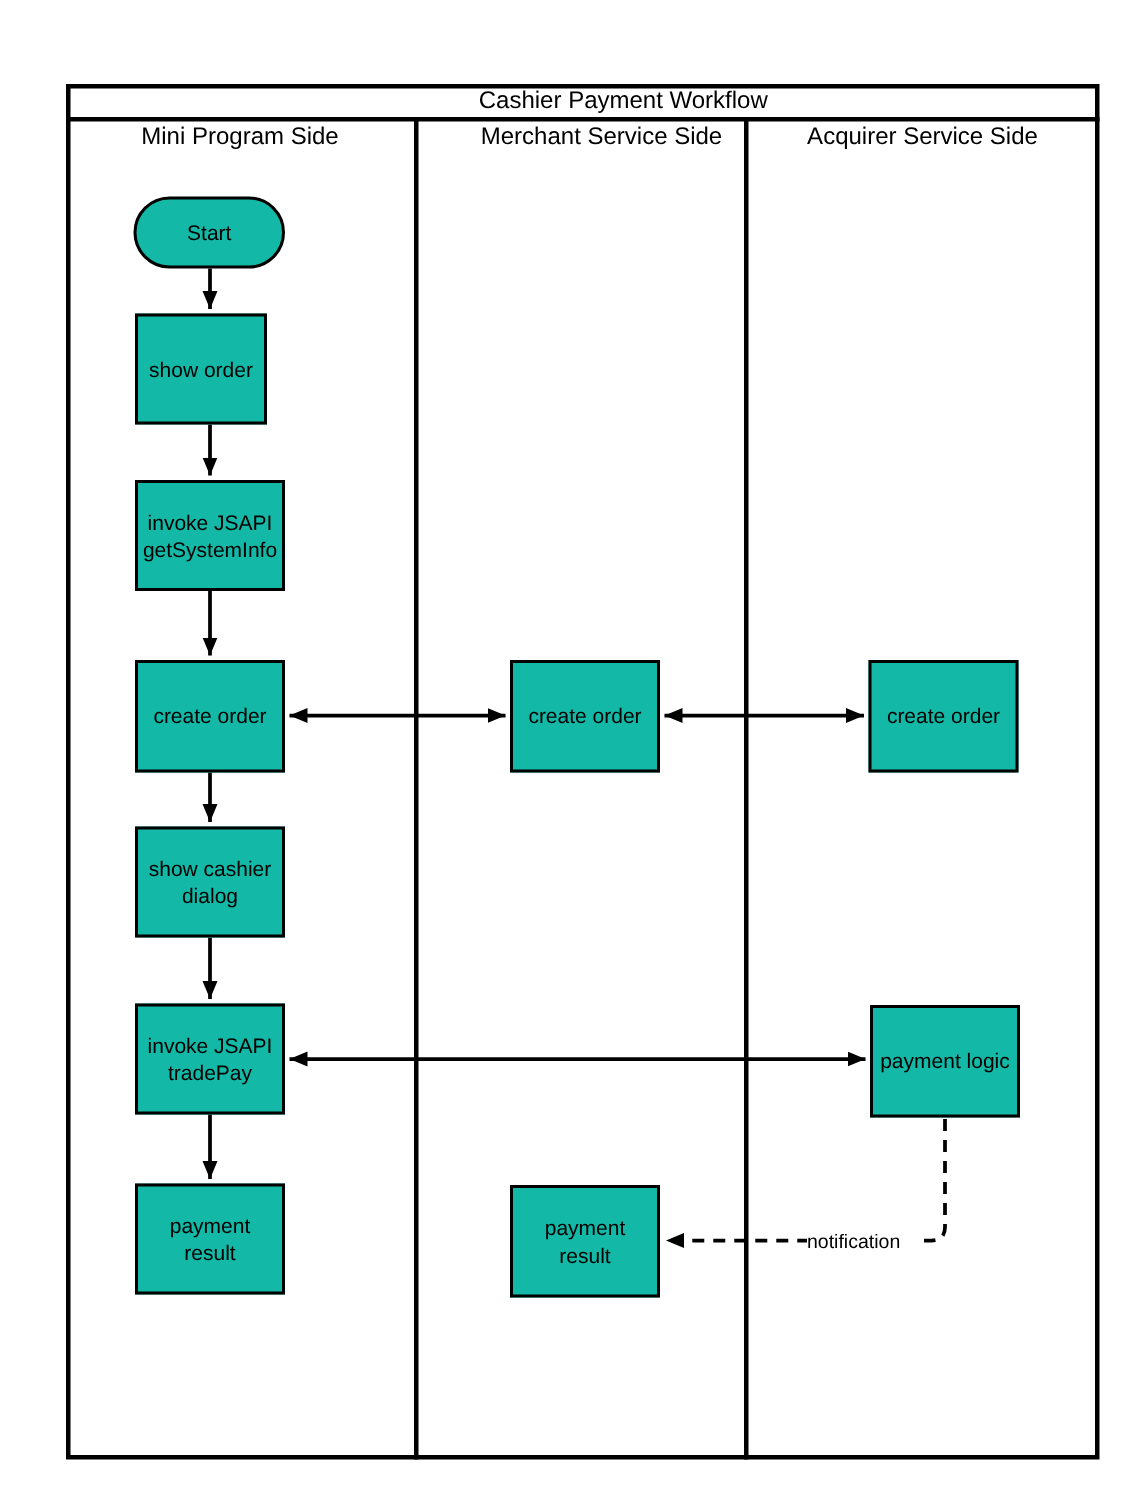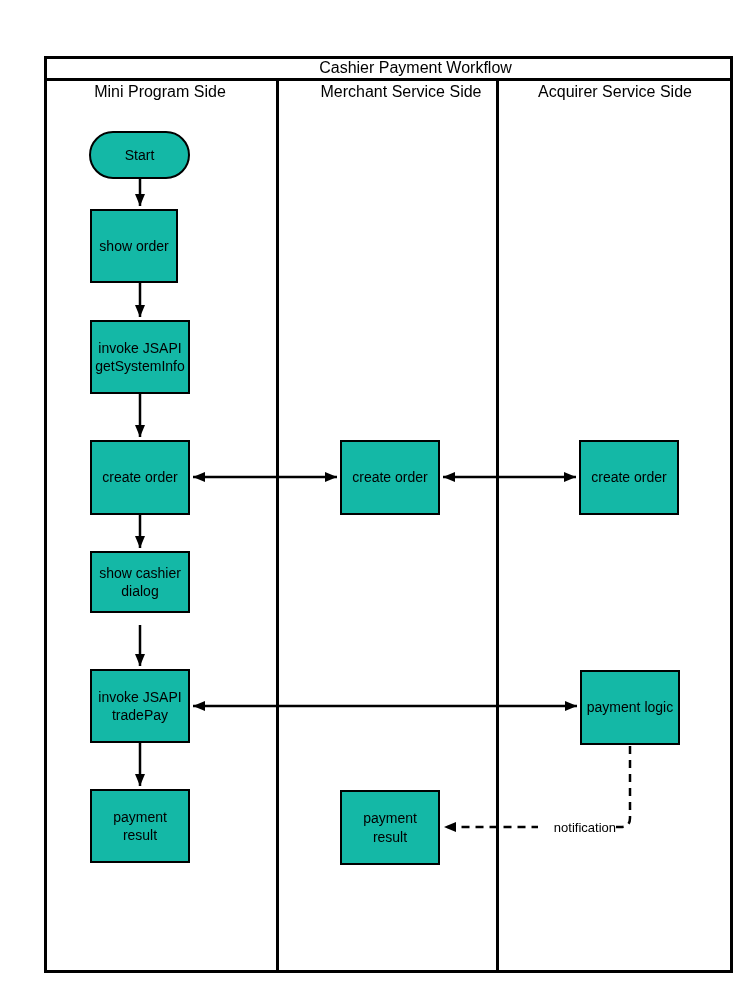--- a/index.html
+++ b/index.html
@@ -37,21 +37,21 @@
   .node {
     position: absolute; box-sizing: border-box;
     border: 2.5px solid #000; background: #14b8a6;
     display: flex; align-items: center; justify-content: center;
     text-align: center; font-size: 14px; line-height: 1.3;
     white-space: pre-line;
   }
   .terminator { border-radius: 24px; }
   .edge-label {
     position: absolute; background: #ffffff;
-    font-size: 13px; line-height: 17px; text-align: right;
+    font-size: 13px; line-height: 17px; text-align: left;
   }
 </style>
 </head>
 <body>
 
 <div class="canvas">
 
   <div class="frame"></div>
   <div class="title-text">Cashier Payment Workflow</div>
   <div class="title-sep"></div>
@@ -81,21 +81,21 @@
 
       <path d="M630,746 L630,818 Q630,827 621,827 L444,827" stroke-dasharray="8 6" marker-end="url(#arr)"></path>
     </g>
   </svg>
 
   <div class="node terminator" style="left:89px; top:131px; width:101px; height:48px;">Start</div>
   <div class="node" style="left:90px; top:209px; width:88px; height:74px;">show order</div>
   <div class="node" style="left:90px; top:320px; width:100px; height:74px;">invoke JSAPI
 getSystemInfo</div>
   <div class="node" style="left:90px; top:440px; width:100px; height:75px;">create order</div>
-  <div class="node" style="left:90px; top:551px; width:100px; height:62px;">show cashier
+  <div class="node" style="left:90px; top:551px; width:100px; height:74px;">show cashier
 dialog</div>
   <div class="node" style="left:90px; top:669px; width:100px; height:74px;">invoke JSAPI
 tradePay</div>
   <div class="node" style="left:90px; top:789px; width:100px; height:74px;">payment
 result</div>
 
   <div class="node" style="left:340px; top:440px; width:100px; height:75px;">create order</div>
   <div class="node" style="left:340px; top:790px; width:100px; height:75px;">payment
 result</div>
 

